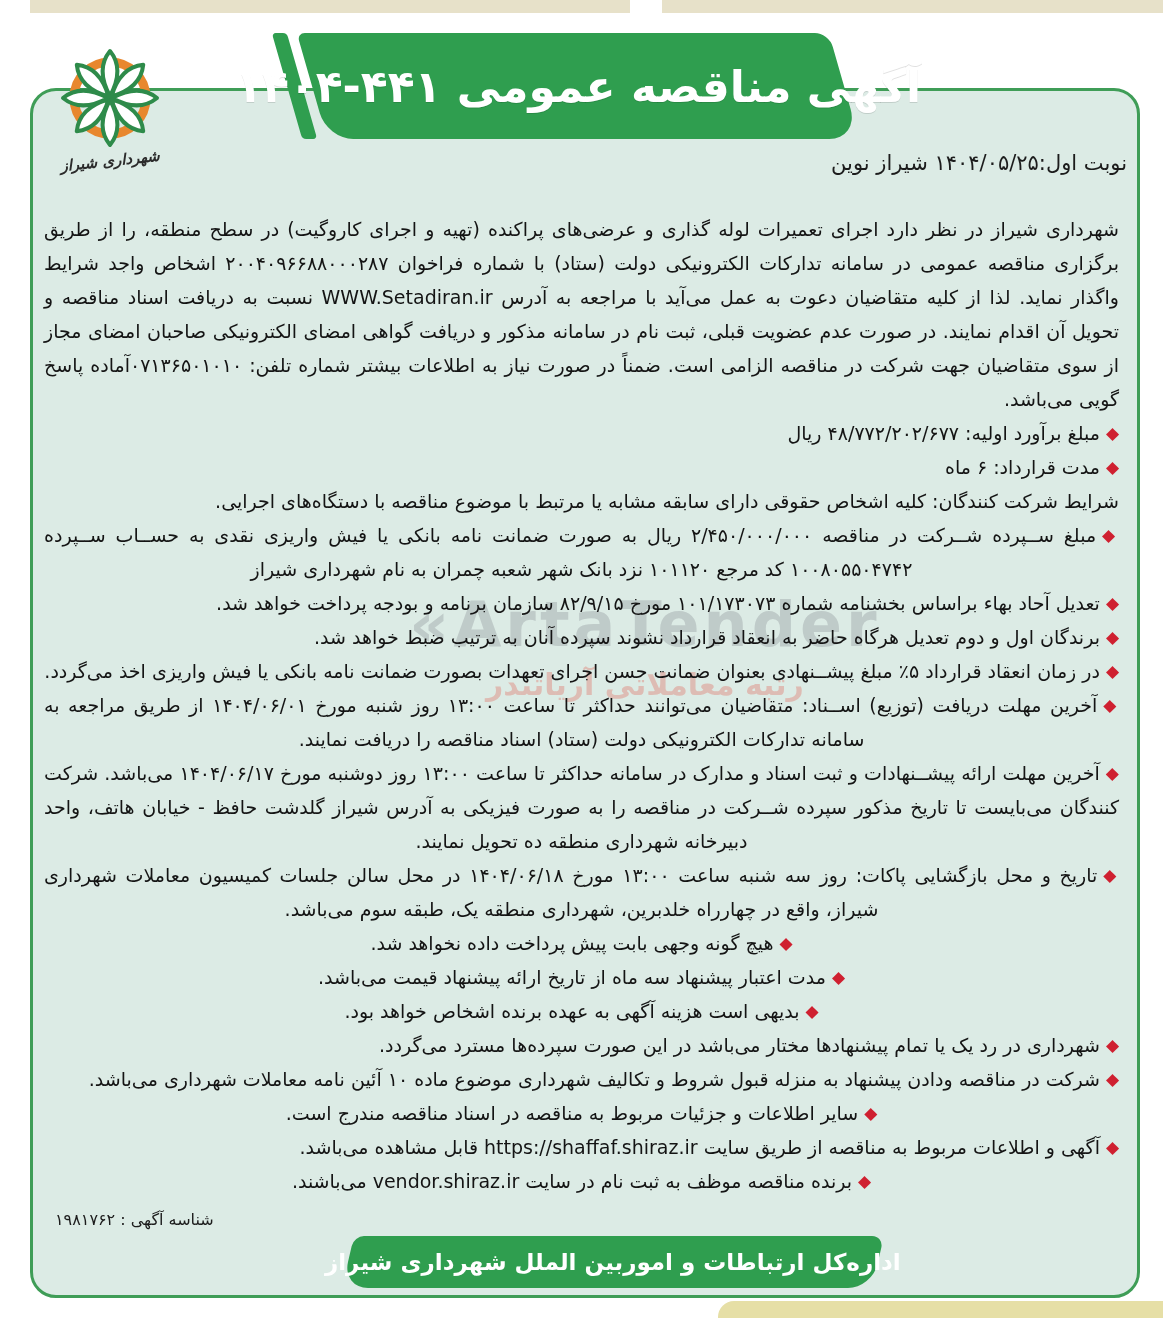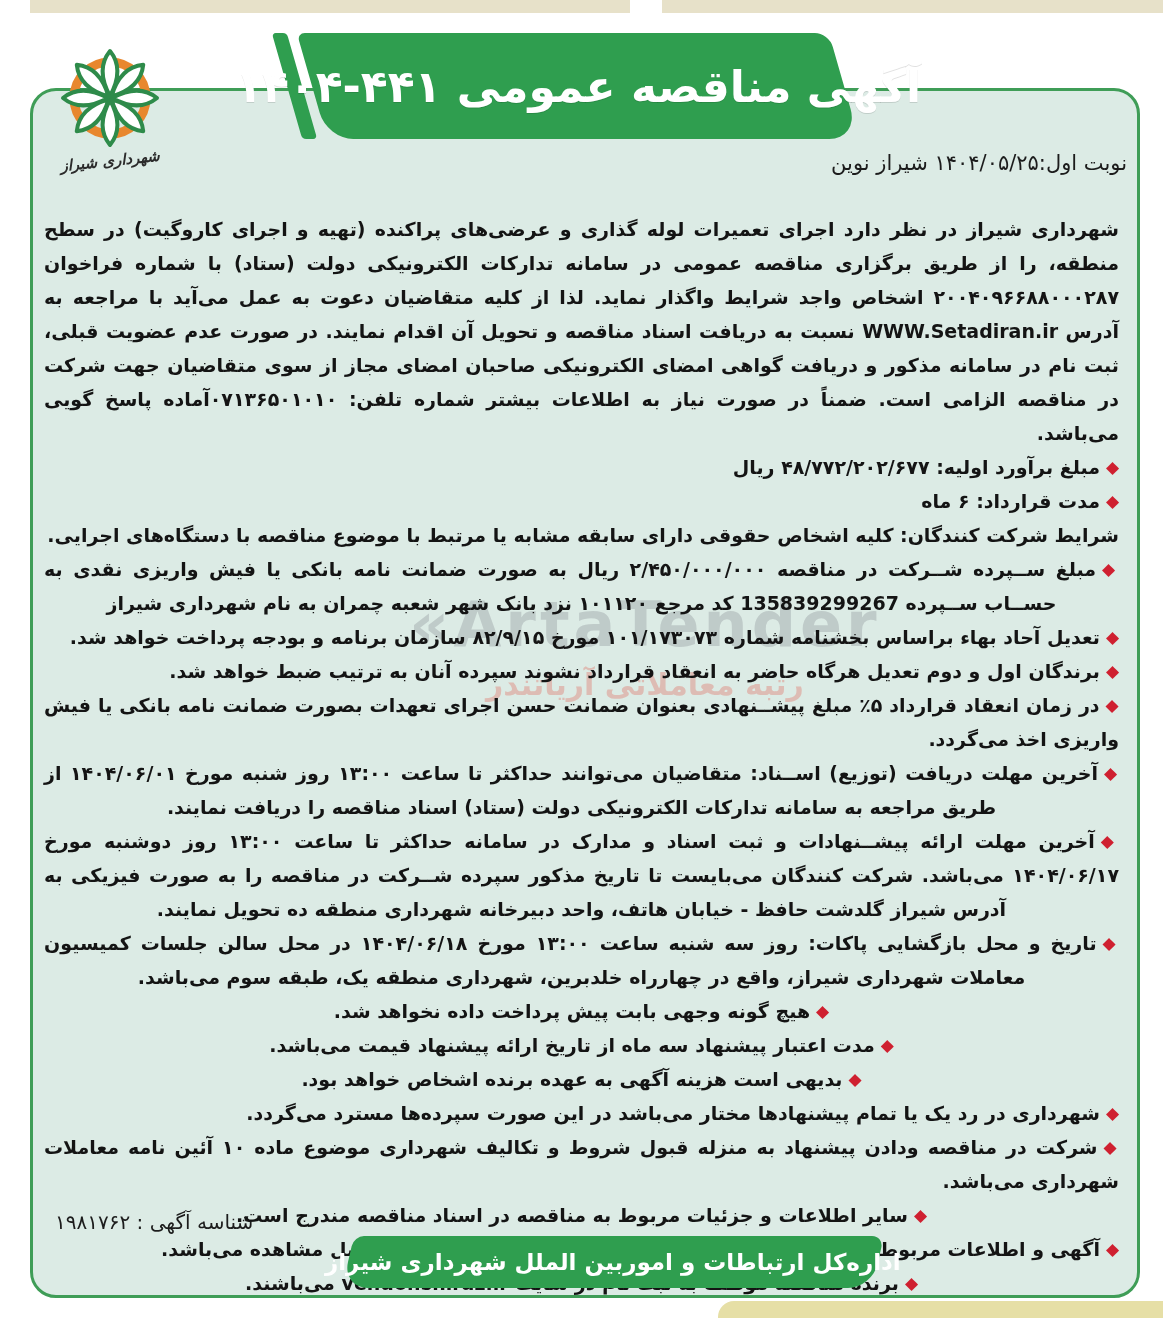--- a/index.html
+++ b/index.html
@@ -83,33 +83,33 @@
   .publication-dates{
     position:absolute;right:36px;top:148px;z-index:2;
     text-align:left;font-size:21px;color:#1c1c1c;line-height:30px;
   }
   
   .content{
     position:absolute;left:44px;right:44px;top:212px;z-index:2;
     color:var(--text_dark);
   }
   .item{
-    font-size:19px;font-weight:bold;line-height:34px;
+    font-size:19px;font-weight:normal;line-height:34px;
     text-align:justify;text-align-last:right;
     color:var(--text_dark);
   }
   .item.center-last{text-align-last:center;}
   .diamond{
     color:var(--bullet_red);font-size:17px;
     padding-left:6px;vertical-align:1px;
   }
   
   .ad-id{
     position:absolute;left:55px;top:1210px;z-index:2;
-    font-size:20px;color:#1c1c1c;letter-spacing:2px;
+    font-size:16px;color:#1c1c1c;letter-spacing:2px;
   }
   .footer-ribbon{
     position:absolute;left:348px;top:1236px;width:530px;height:52px;
     background:var(--green);
     transform:skewX(-13deg);
     border-radius:10px 12px 24px 26px;
     z-index:3;
     display:flex;align-items:center;justify-content:center;
   }
   .footer-banner-text{
@@ -157,21 +157,21 @@
 <div class="publication-dates">
   <div>نوبت اول:۱۴۰۴/۰۵/۲۵ شیراز نوین</div>
 </div>
 
 <div class="content">
   <div class="item">شهرداری شیراز در نظر دارد اجرای تعمیرات لوله گذاری و عرضی‌های پراکنده (تهیه و اجرای کاروگیت) در سطح منطقه، را از طریق برگزاری مناقصه عمومی در سامانه تدارکات الکترونیکی دولت (ستاد) با شماره فراخوان ۲۰۰۴۰۹۶۶۸۸۰۰۰۲۸۷ اشخاص واجد شرایط واگذار نماید. لذا از کلیه متقاضیان دعوت به عمل می‌آید با مراجعه به آدرس WWW.Setadiran.ir نسبت به دریافت اسناد مناقصه و تحویل آن اقدام نمایند. در صورت عدم عضویت قبلی، ثبت نام در سامانه مذکور و دریافت گواهی امضای الکترونیکی صاحبان امضای مجاز از سوی متقاضیان جهت شرکت در مناقصه الزامی است. ضمناً در صورت نیاز به اطلاعات بیشتر شماره تلفن: ۰۷۱۳۶۵۰۱۰۱۰آماده پاسخ گویی می‌باشد.</div>
   <div>
       <div class="item"><span class="diamond">◆</span><span>مبلغ برآورد اولیه: ۴۸/۷۷۲/۲۰۲/۶۷۷ ریال</span></div>
       <div class="item"><span class="diamond">◆</span><span>مدت قرارداد: ۶ ماه</span></div>
       <div class="item"><span>شرایط شرکت کنندگان: کلیه اشخاص حقوقی دارای سابقه مشابه یا مرتبط با موضوع مناقصه با دستگاه‌های اجرایی.</span></div>
-      <div class="item center-last"><span class="diamond">◆</span><span>مبلغ ســپرده شــرکت در مناقصه ۲/۴۵۰/۰۰۰/۰۰۰ ریال به صورت ضمانت نامه بانکی یا فیش واریزی نقدی به حســاب ســپرده 135839299267 کد مرجع ۱۰۱۱۲۰ نزد بانک شهر شعبه چمران به نام شهرداری شیراز</span></div>
+      <div class="item center-last"><span class="diamond">◆</span><span>مبلغ ســپرده شــرکت در مناقصه ۲/۴۵۰/۰۰۰/۰۰۰ ریال به صورت ضمانت نامه بانکی یا فیش واریزی نقدی به حســاب ســپرده ۱۰۰۸۰۵۵۰۴۷۴۲ کد مرجع ۱۰۱۱۲۰ نزد بانک شهر شعبه چمران به نام شهرداری شیراز</span></div>
       <div class="item"><span class="diamond">◆</span><span>تعدیل آحاد بهاء براساس بخشنامه شماره ۱۰۱/۱۷۳۰۷۳ مورخ ۸۲/۹/۱۵ سازمان برنامه و بودجه پرداخت خواهد شد.</span></div>
       <div class="item"><span class="diamond">◆</span><span>برندگان اول و دوم تعدیل هرگاه حاضر به انعقاد قرارداد نشوند سپرده آنان به ترتیب ضبط خواهد شد.</span></div>
       <div class="item"><span class="diamond">◆</span><span>در زمان انعقاد قرارداد ۵٪ مبلغ پیشــنهادی بعنوان ضمانت حسن اجرای تعهدات بصورت ضمانت نامه بانکی یا فیش واریزی اخذ می‌گردد.</span></div>
       <div class="item center-last"><span class="diamond">◆</span><span>آخرین مهلت دریافت (توزیع) اســناد: متقاضیان می‌توانند حداکثر تا ساعت ۱۳:۰۰ روز شنبه مورخ ۱۴۰۴/۰۶/۰۱ از طریق مراجعه به سامانه تدارکات الکترونیکی دولت (ستاد) اسناد مناقصه را دریافت نمایند.</span></div>
       <div class="item center-last"><span class="diamond">◆</span><span>آخرین مهلت ارائه پیشــنهادات و ثبت اسناد و مدارک در سامانه حداکثر تا ساعت ۱۳:۰۰ روز دوشنبه مورخ ۱۴۰۴/۰۶/۱۷ می‌باشد. شرکت کنندگان می‌بایست تا تاریخ مذکور سپرده شــرکت در مناقصه را به صورت فیزیکی به آدرس شیراز گلدشت حافظ - خیابان هاتف، واحد دبیرخانه شهرداری منطقه ده تحویل نمایند.</span></div>
       <div class="item center-last"><span class="diamond">◆</span><span>تاریخ و محل بازگشایی پاکات: روز سه شنبه ساعت ۱۳:۰۰ مورخ ۱۴۰۴/۰۶/۱۸ در محل سالن جلسات کمیسیون معاملات شهرداری شیراز، واقع در چهارراه خلدبرین، شهرداری منطقه یک، طبقه سوم می‌باشد.</span></div>
       <div class="item center-last"><span class="diamond">◆</span><span>هیچ گونه وجهی بابت پیش پرداخت داده نخواهد شد.</span></div>
       <div class="item center-last"><span class="diamond">◆</span><span>مدت اعتبار پیشنهاد سه ماه از تاریخ ارائه پیشنهاد قیمت می‌باشد.</span></div>
       <div class="item center-last"><span class="diamond">◆</span><span>بدیهی است هزینه آگهی به عهده برنده اشخاص خواهد بود.</span></div>
       <div class="item"><span class="diamond">◆</span><span>شهرداری در رد یک یا تمام پیشنهادها مختار می‌باشد در این صورت سپرده‌ها مسترد می‌گردد.</span></div>

